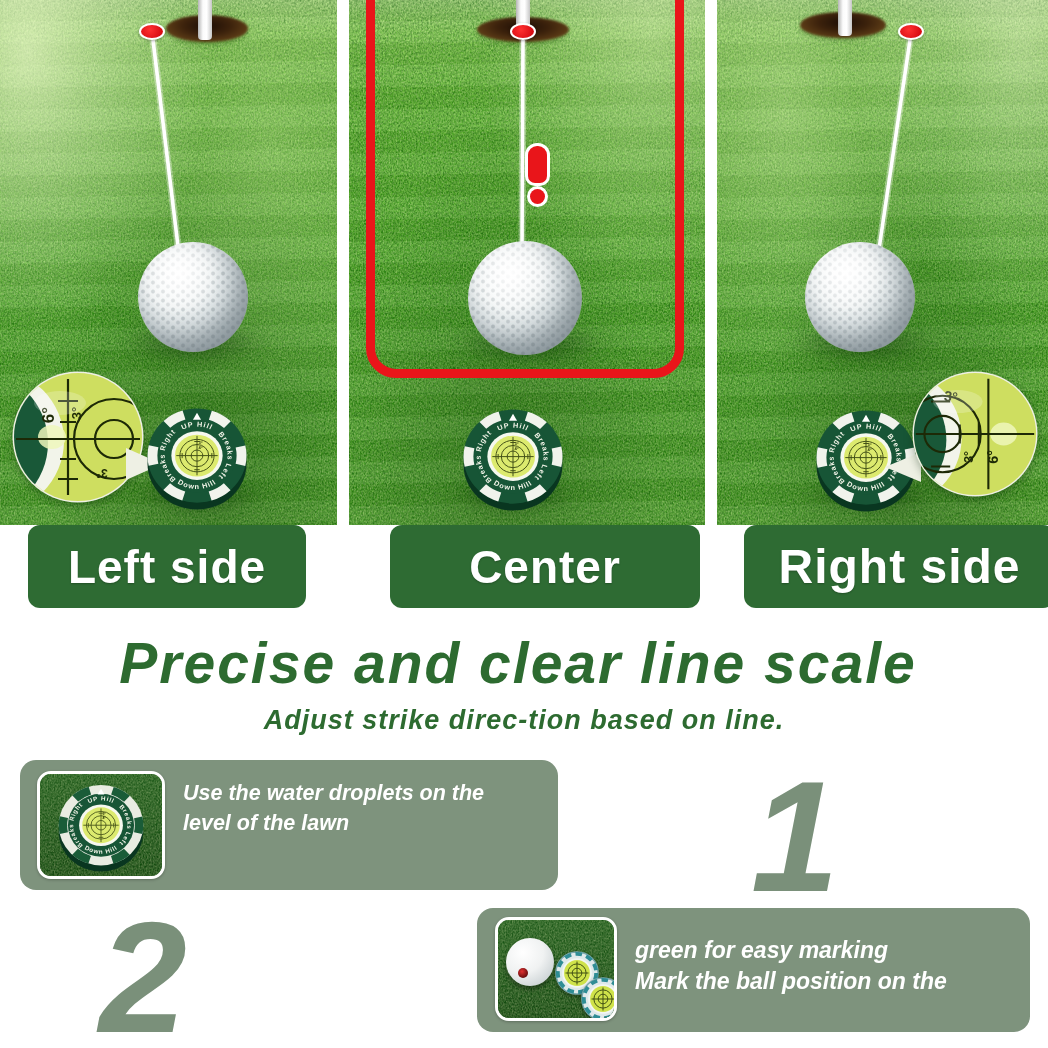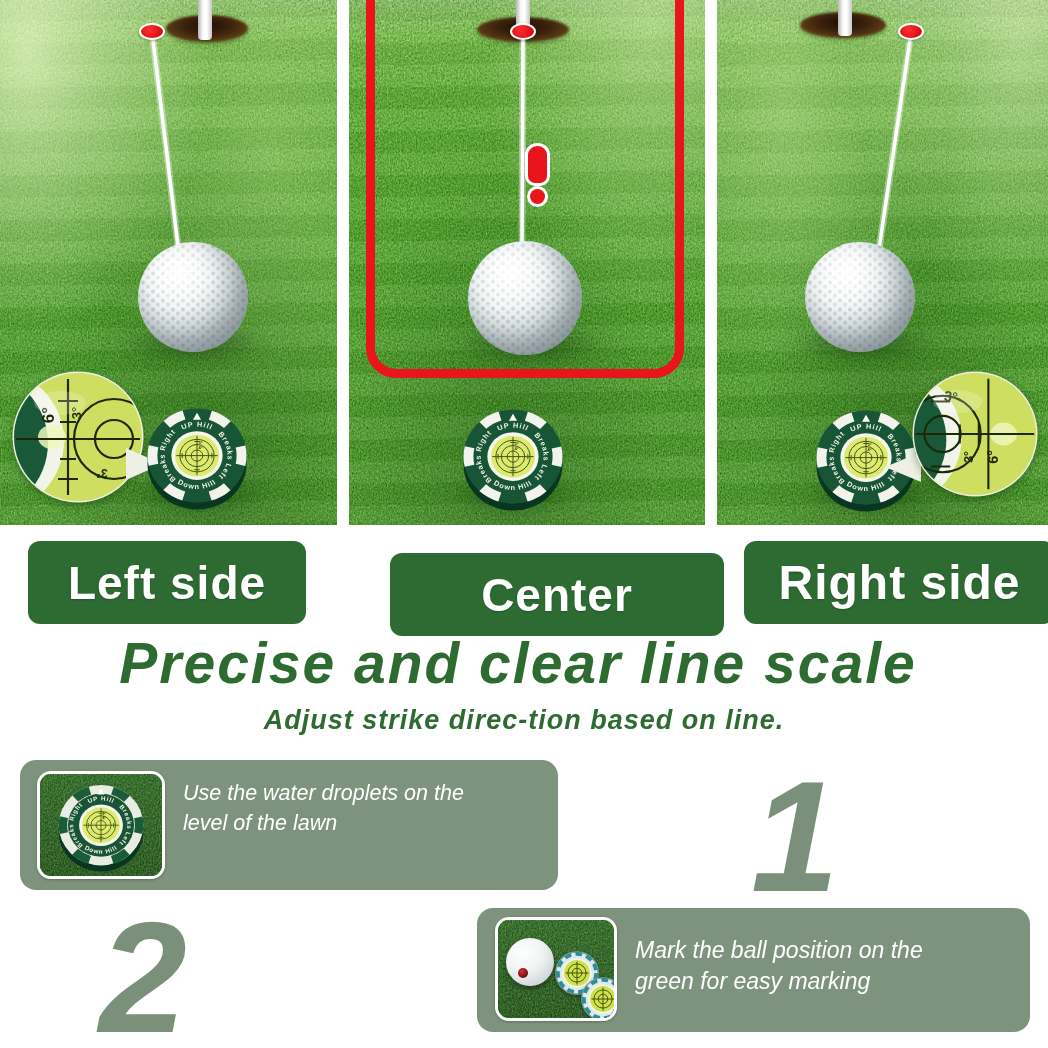--- a/index.html
+++ b/index.html
@@ -44,38 +44,38 @@
   .wedge{position:absolute;background:#eef0e4;}
   .wedge.to-right{clip-path:polygon(0 0,0 100%,100% 50%);}
   .wedge.to-left{clip-path:polygon(100% 0,100% 100%,0 50%);}
   .red-frame{position:absolute;left:17px;top:-30px;width:318px;height:408px;box-sizing:border-box;
     border:9px solid #e9151a;border-radius:30px;}
   .excl{position:absolute;left:179px;top:146px;width:22px;height:58px;}
   .excl .bar{position:absolute;left:0;top:0;width:19px;height:37px;background:#e9151a;
     border-radius:9px 9px 7px 7px;box-shadow:0 0 0 3px #fff;}
   .excl .dot{position:absolute;left:2px;top:43px;width:15px;height:15px;border-radius:50%;
     background:#e9151a;box-shadow:0 0 0 3px #fff;}
-  .side-label{position:absolute;top:541px;height:83px;background:#2e6b33;border-radius:12px;
+  .side-label{position:absolute;top:525px;height:83px;background:#2e6b33;border-radius:12px;
     display:flex;align-items:center;justify-content:center;color:#fff;font-weight:700;font-size:46px;
     letter-spacing:1px;text-shadow:0 1px 2px rgba(0,0,0,.25);}
-  .lbl-left{left:28px;width:278px;} .lbl-center{left:390px;width:334px;margin-top:12px;} .lbl-right{left:744px;width:311px;font-size:48px;}
+  .lbl-left{left:28px;width:278px;} .lbl-center{left:390px;width:310px;} .lbl-right{left:744px;width:311px;font-size:48px;}
   .heading{position:absolute;left:0;right:12px;top:630px;text-align:center;color:#2d6b30;
     font-style:italic;font-weight:700;font-size:57px;letter-spacing:2px;}
   .subheading{position:absolute;left:0;right:0;top:705px;text-align:center;color:#2d6b30;
     font-style:italic;font-weight:700;font-size:27px;letter-spacing:1px;}
   .info-box{position:absolute;background:#7e937d;border-radius:16px;}
   .box1{left:20px;top:760px;width:538px;height:130px;}
   .box2{left:477px;top:908px;width:553px;height:124px;}
   .thumb{position:absolute;border:3px solid #fff;border-radius:14px;overflow:hidden;
     box-shadow:0 1px 3px rgba(0,0,0,.25);}
   .thumb .turf{position:absolute;inset:0;background:linear-gradient(180deg,#31682a,#224d1b);}
   .box1 .thumb{left:17px;top:11px;width:122px;height:102px;}
   .box2 .thumb{left:18px;top:9px;width:116px;height:98px;}
   .box1 .chip{left:13px;top:2px;width:96px;height:100px;}
-  .step-text{position:absolute;color:#fff;font-style:italic;font-weight:400;}
+  .step-text{position:absolute;color:#fff;font-style:italic;font-weight:700;}
   .box1 .step-text{left:163px;top:19px;font-size:21.5px;line-height:29.5px;}
   .box2 .step-text{left:158px;top:27px;font-size:23px;line-height:31px;}
   .numeral{position:absolute;width:130px;text-align:center;color:#7a907a;
     font-style:italic;font-weight:700;font-size:158px;line-height:1;}
   .num1{left:730px;top:757px;} .num2{left:78px;top:898px;}
   .t2-ball{position:absolute;left:8px;top:18px;width:48px;height:48px;border-radius:50%;
     background:radial-gradient(circle at 35% 30%, #ffffff 0%, #f0f2f2 45%, #d2d8da 75%, #b8c0c3 100%);
     box-shadow:0 3px 5px rgba(0,0,0,.4);}
   .t2-logo{position:absolute;left:12px;top:30px;width:10px;height:10px;border-radius:50%;
     background:radial-gradient(circle at 40% 35%, #e03030, #5a0a0a 80%);}
@@ -423,18 +423,18 @@
             <circle r="13.5" fill="#cfe24a"></circle>
             <g stroke="#3c4a12" stroke-width="1" fill="none">
               <circle r="5"></circle>
               <circle r="9.5"></circle>
               <line x1="-12" y1="0" x2="12" y2="0"></line>
               <line x1="0" y1="-12" x2="0" y2="12"></line>
             </g>
           </svg></div>
     </div>
     <div class="step-text">
+      <div>green for easy marking</div>
       <div>Mark the ball position on the</div>
-      <div>green for easy marking</div>
     </div>
   </div>
 
 </div>
 
 </body></html>

